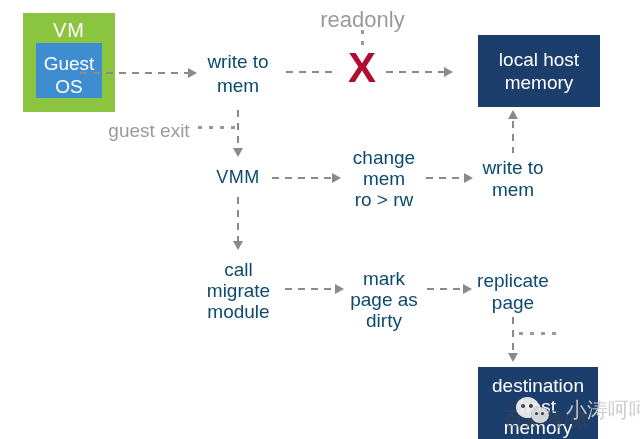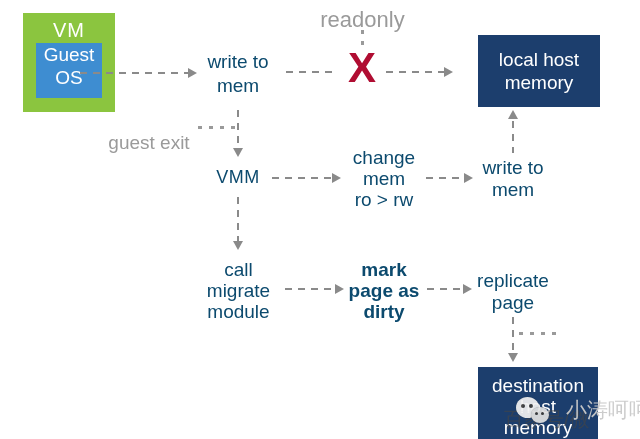--- a/index.html
+++ b/index.html
@@ -35,21 +35,21 @@
     left:0;top:13px;width:92px;height:99px;
     background:#8bc53f;
   }
   #vm-label{
     position:absolute;top:6px;left:0;width:100%;
     text-align:center;color:#fff;font-size:20px;letter-spacing:1px;
   }
   #guest-os-box{
     position:absolute;left:13px;top:30px;width:66px;height:55px;
     background:#3e8dd1;
-    display:flex;align-items:flex-start;justify-content:center;
+    display:flex;align-items:flex-end;justify-content:center;
     text-align:center;white-space:pre-line;
     color:#fff;font-size:19px;line-height:23px;
   }
   #local-host-memory-box{
     left:455px;top:35px;width:122px;height:72px;
     background:#1c3e6d;font-size:19px;line-height:23px;
   }
   #destination-memory-box{
     left:455px;top:367px;width:120px;height:78px;
     background:#1c3e6d;font-size:19px;line-height:21px;
@@ -128,31 +128,31 @@
   <div id="destination-memory-box" class="box">
     <span>destination
 host
 memory</span>
   </div>
 
   <div class="node gray-label" style="left:320px;top:9px;width:85px;font-size:22px;">readonly</div>
   <div class="node" style="left:190px;top:50px;width:96px;line-height:24px;">write to
 mem</div>
   <div id="x-mark">X</div>
-  <div class="node gray-label" style="left:103px;top:132px;width:92px;">guest exit</div>
+  <div class="node gray-label" style="left:103px;top:120px;width:92px;">guest exit</div>
   <div class="node" style="left:205px;top:166px;width:66px;font-size:18px;letter-spacing:0.5px;">VMM</div>
   <div class="node" style="left:344px;top:147px;width:80px;line-height:21px;">change
 mem
 ro &gt; rw</div>
   <div class="node" style="left:470px;top:157px;width:86px;">write to
 mem</div>
   <div class="node" style="left:196px;top:259px;width:85px;line-height:21px;">call
 migrate
 module</div>
-  <div class="node" style="left:339px;top:259px;width:90px;line-height:21px;font-weight:bold;">mark
+  <div class="node" style="left:339px;top:268px;width:90px;line-height:21px;">mark
 page as
 dirty</div>
   <div class="node" style="left:468px;top:270px;width:90px;">replicate
 page</div>
 
   <div class="dash-h" style="left:80px;top:72px;width:108px;"></div>
   <div class="arr-r" style="left:188px;top:68px;"></div>
 
   <div class="dash-h" style="left:286px;top:71px;width:52px;"></div>
   <div class="dash-h" style="left:386px;top:71px;width:58px;"></div>

